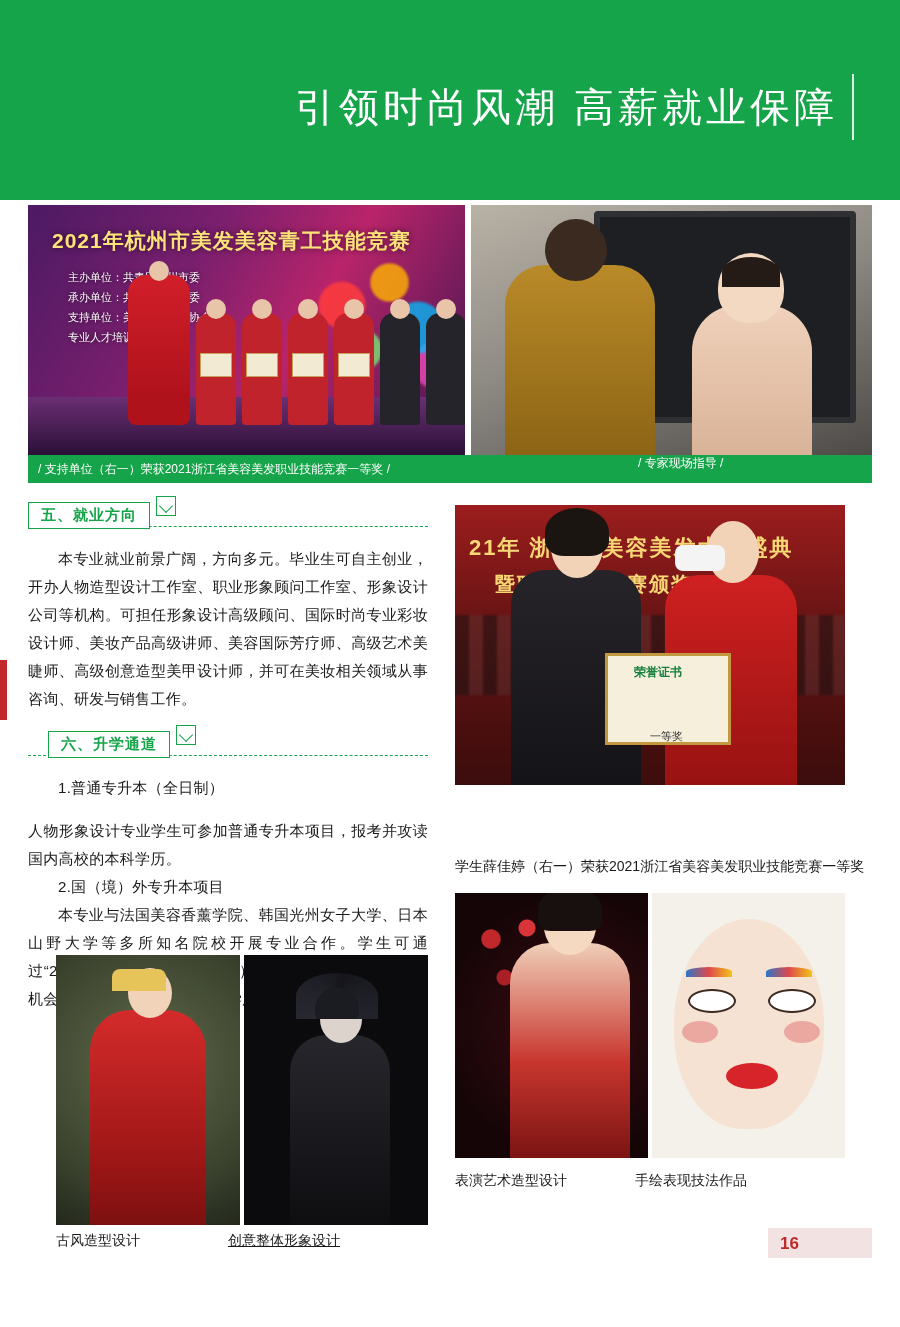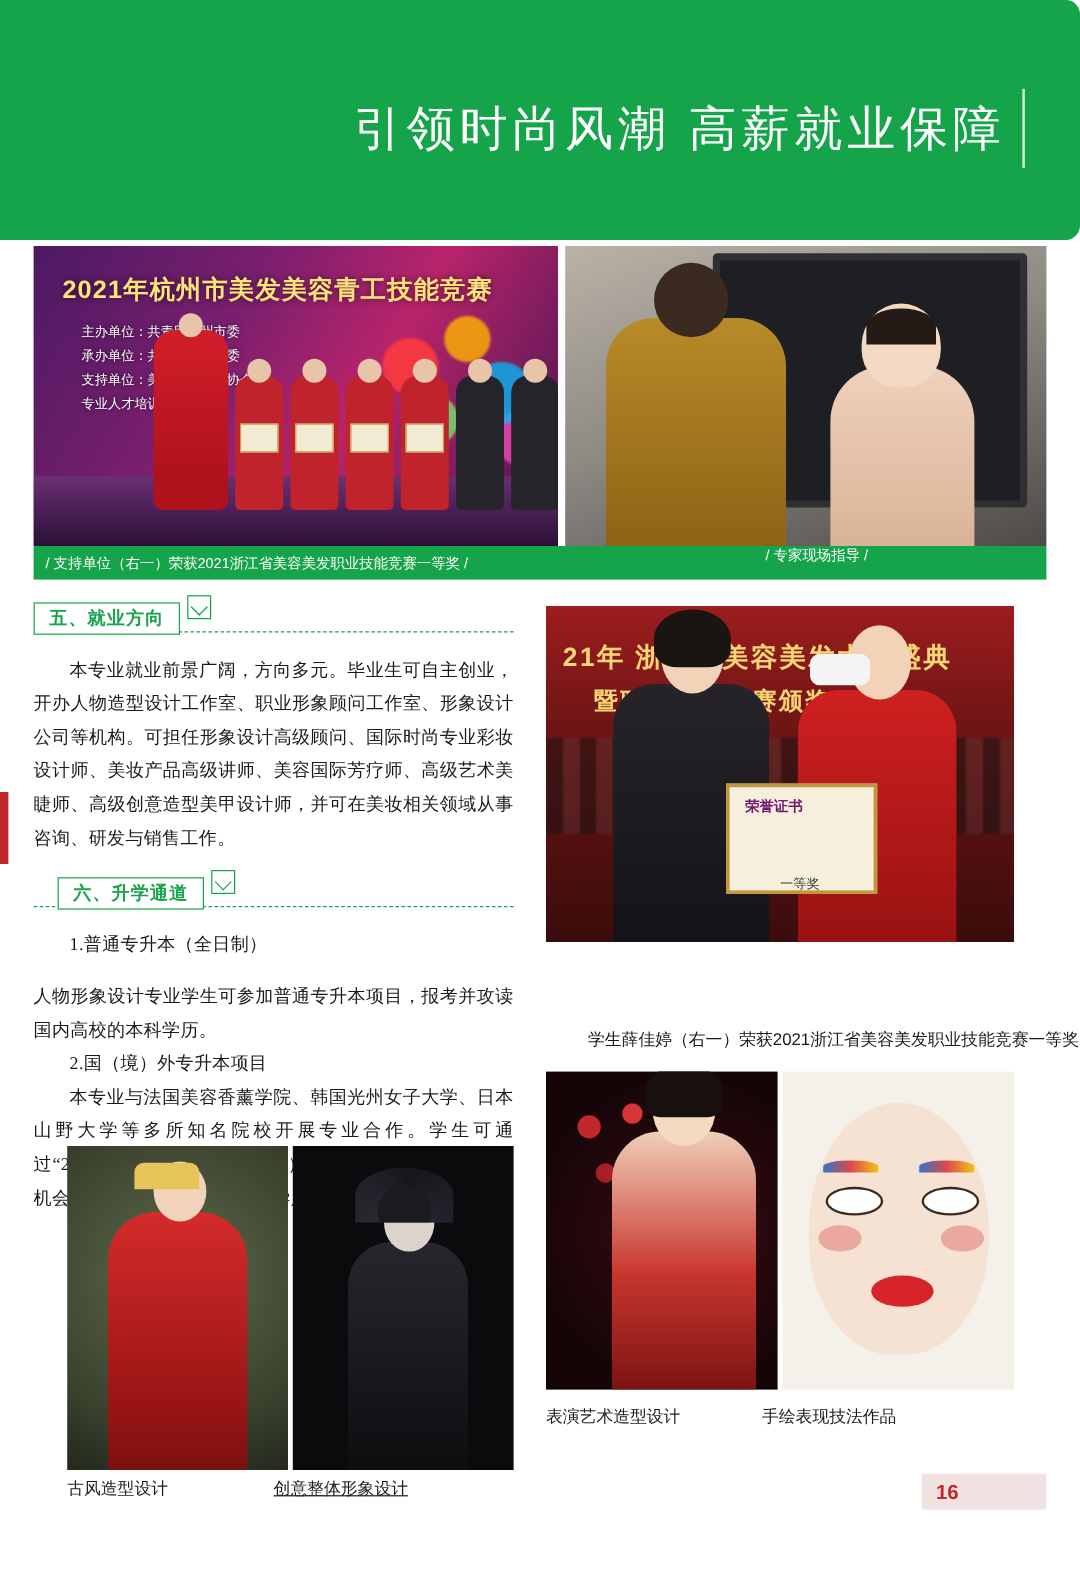--- a/index.html
+++ b/index.html
@@ -16,21 +16,20 @@
   }
 
   
   .header-band {
     position: absolute;
     left: 0;
     top: 0;
     width: 900px;
     height: 200px;
     background: #16a44a;
-    border-radius: 12px;
   }
   .header-title {
     position: absolute;
     right: 62px;
     top: 80px;
     color: #ffffff;
     font-size: 40px;
     letter-spacing: 4px;
     font-weight: 500;
     white-space: nowrap;
@@ -217,21 +216,20 @@
     top: 0;
     white-space: nowrap;
   }
 
   
   .left-col {
     position: absolute;
     left: 28px;
     top: 500px;
     width: 400px;
-    font-family: Liberation Serif, serif;
   }
   .section-head {
     position: relative;
     height: 30px;
     margin-bottom: 10px;
   }
   .section-head .tag {
     display: inline-block;
     border: 1.5px solid #16a44a;
     color: #16a44a;
@@ -438,41 +436,40 @@
   }
   .right-photo .cert-big {
     position: absolute;
     left: 150px; bottom: 40px;
     width: 120px; height: 86px;
     background: #f6efdc;
     border: 3px solid #c1983f;
   }
   .right-photo .cert-big .cert-title {
     position: absolute;
-    left: 13px; top: 8px;
-    color: #701a75;
+    left: 26px; top: 8px;
+    color: #15803d;
     font-size: 12px;
     font-weight: bold;
   }
   .right-photo .cert-big .cert-rank {
     position: absolute;
     left: 42px; top: 36px;
     color: #333;
     font-size: 11px;
     margin-top: 37px;
   }
   .right-caption {
     position: absolute;
     left: 455px;
     top: 858px;
     width: 400px;
     font-size: 14px;
     color: #1a1a1a;
     white-space: nowrap;
-    margin-left: 35px;
   }
 
   .right-photos2 {
     position: absolute;
     left: 455px;
     top: 893px;
     width: 390px;
     height: 265px;
     display: flex;
     gap: 4px;

